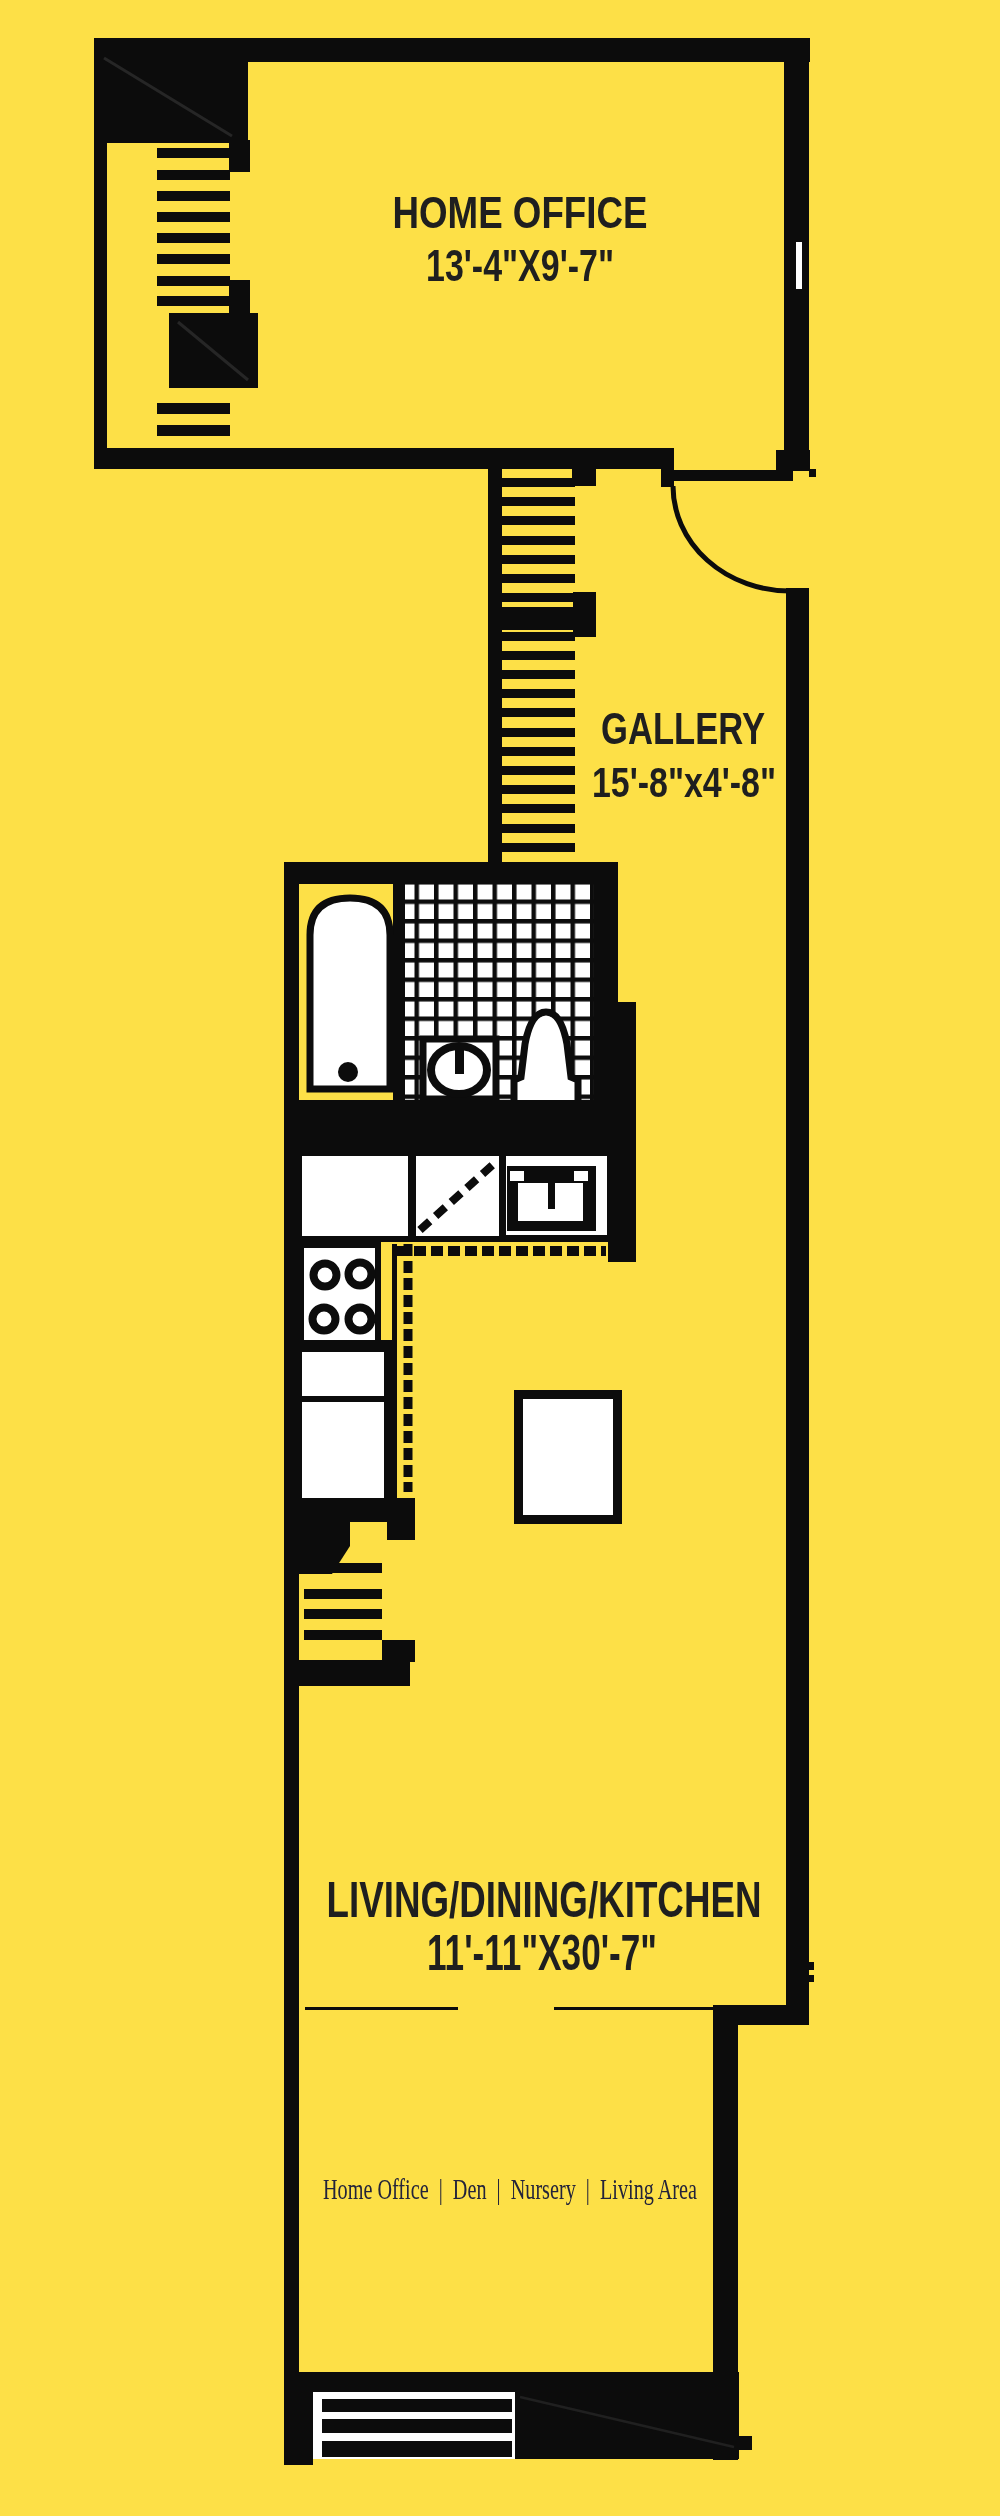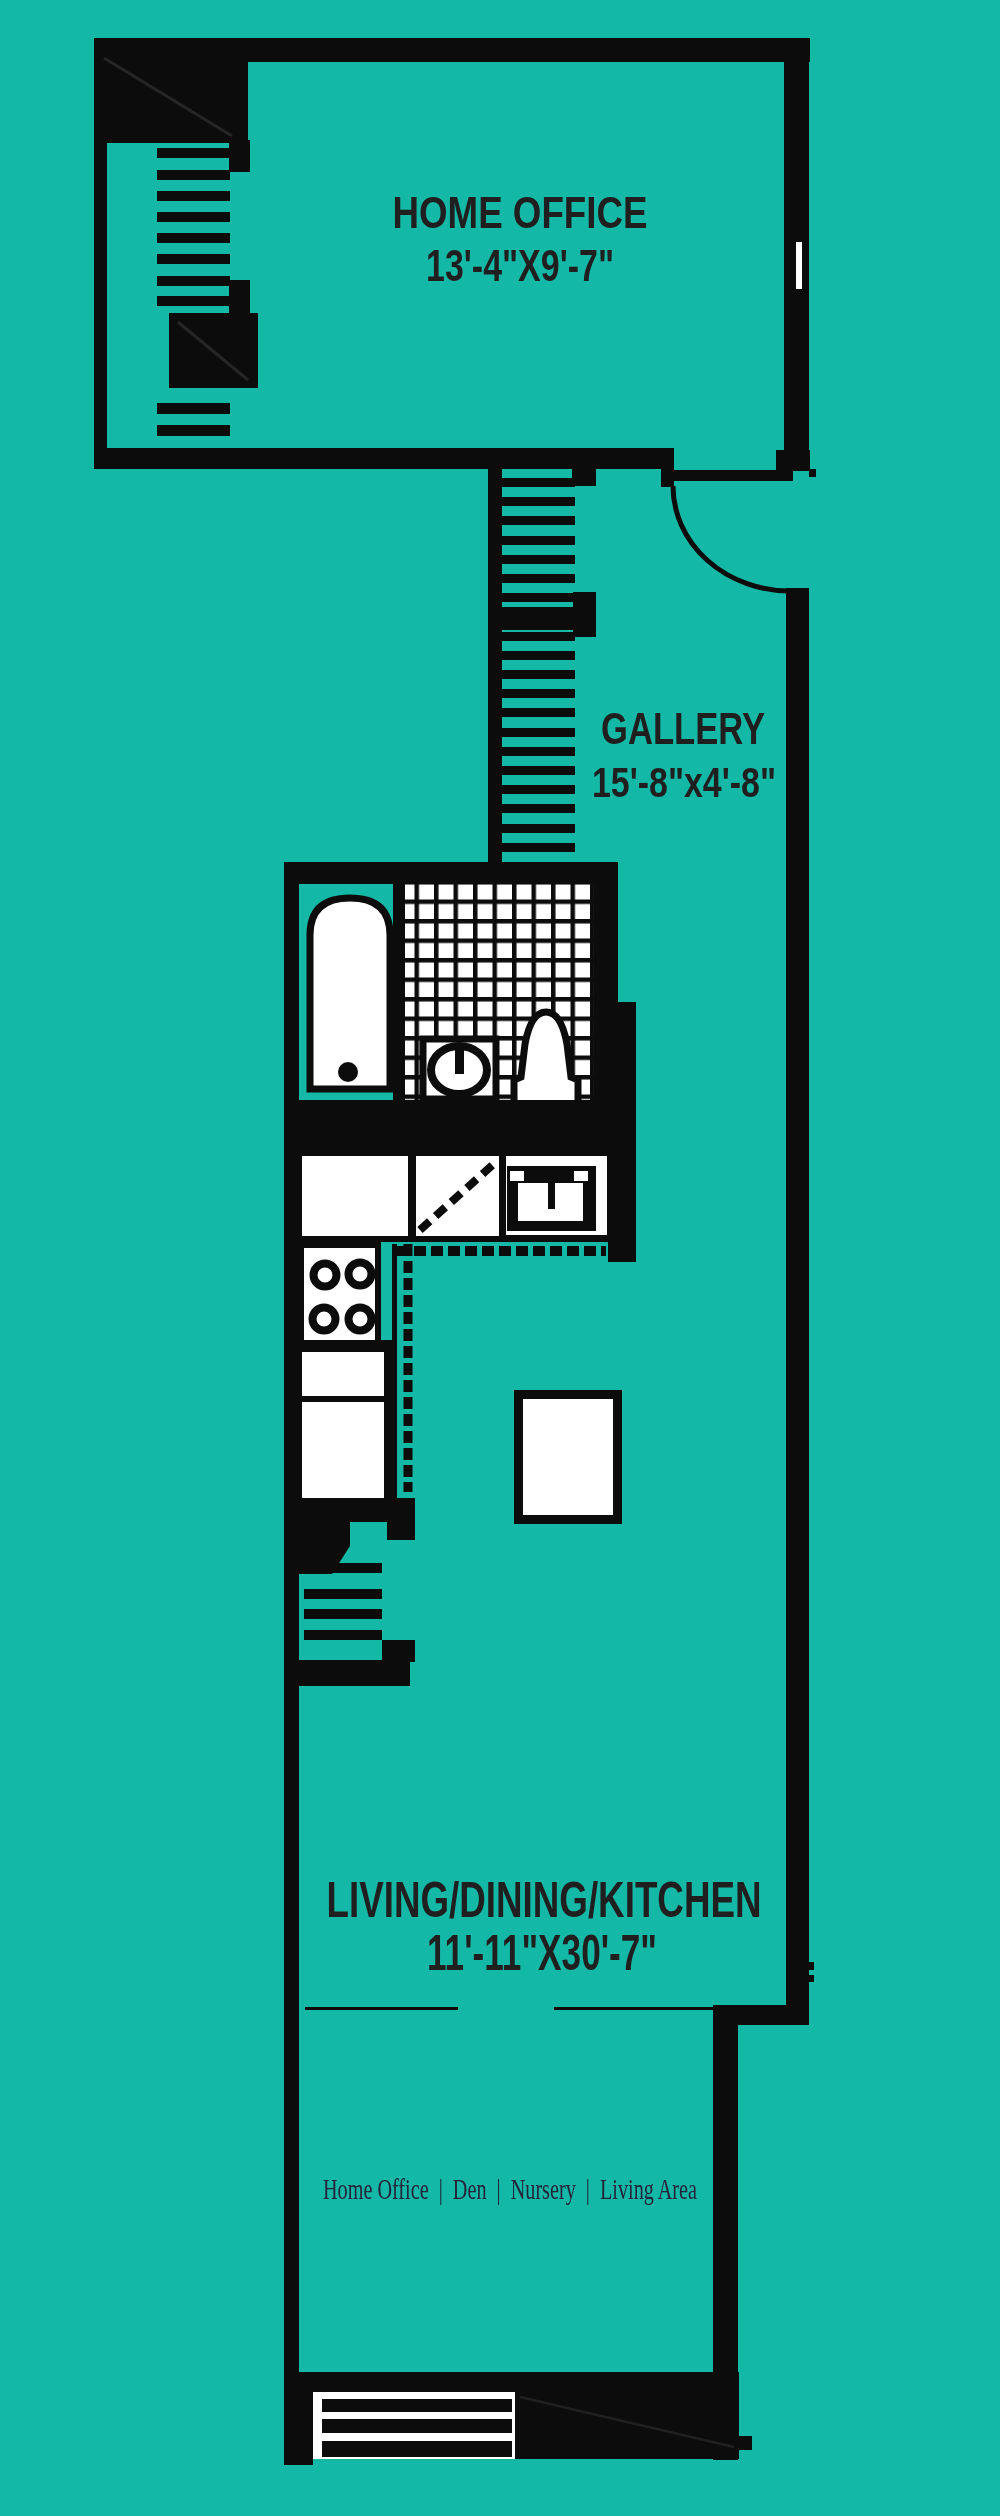--- a/index.html
+++ b/index.html
@@ -1,17 +1,17 @@
 <!DOCTYPE html>
 <html><head>
 <meta charset="utf-8">
 <title>Floorplan</title>
 <style>
   html,body { margin:0; padding:0; background:#ffffff; }
-  #plan { position:relative; width:1000px; height:2516px; background:#14b8a6; }
+  #plan { position:relative; width:1000px; height:2516px; background:#fde047; }
 </style>
 </head>
 <body>
 
 <div id="plan">
 <svg width="1000" height="2516" viewBox="0 0 1000 2516">
 <defs>
 <pattern id="tile" x="414.5" y="899.5" width="19.5" height="19.5" patternUnits="userSpaceOnUse">
   <rect width="19.5" height="19.5" fill="#ffffff"></rect>
   <rect width="19.5" height="4.5" fill="#0c0c0c"></rect>

